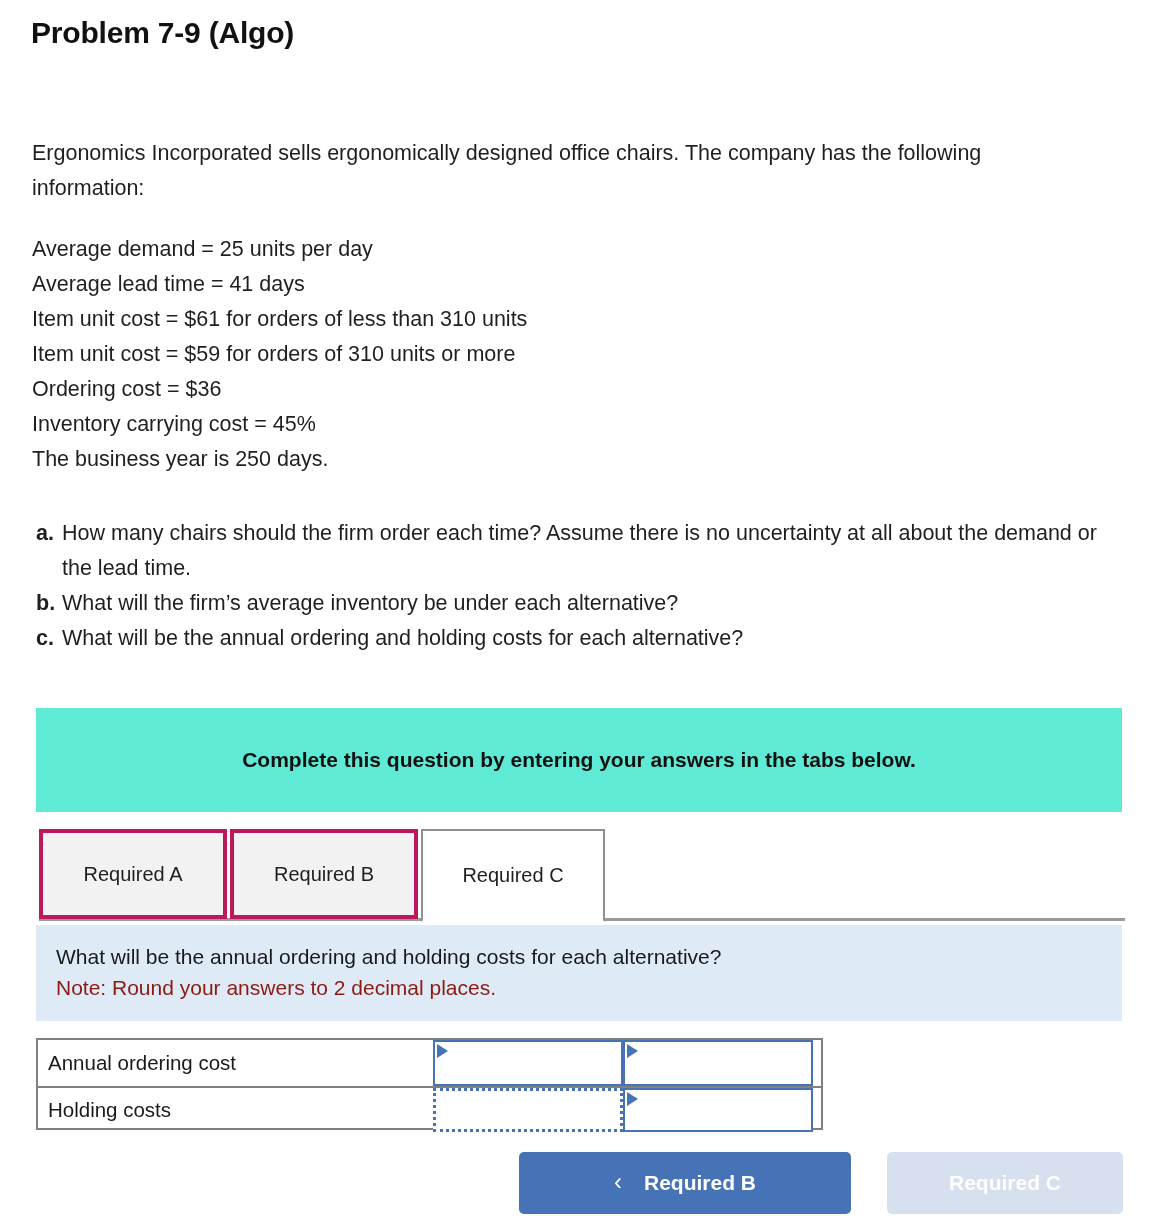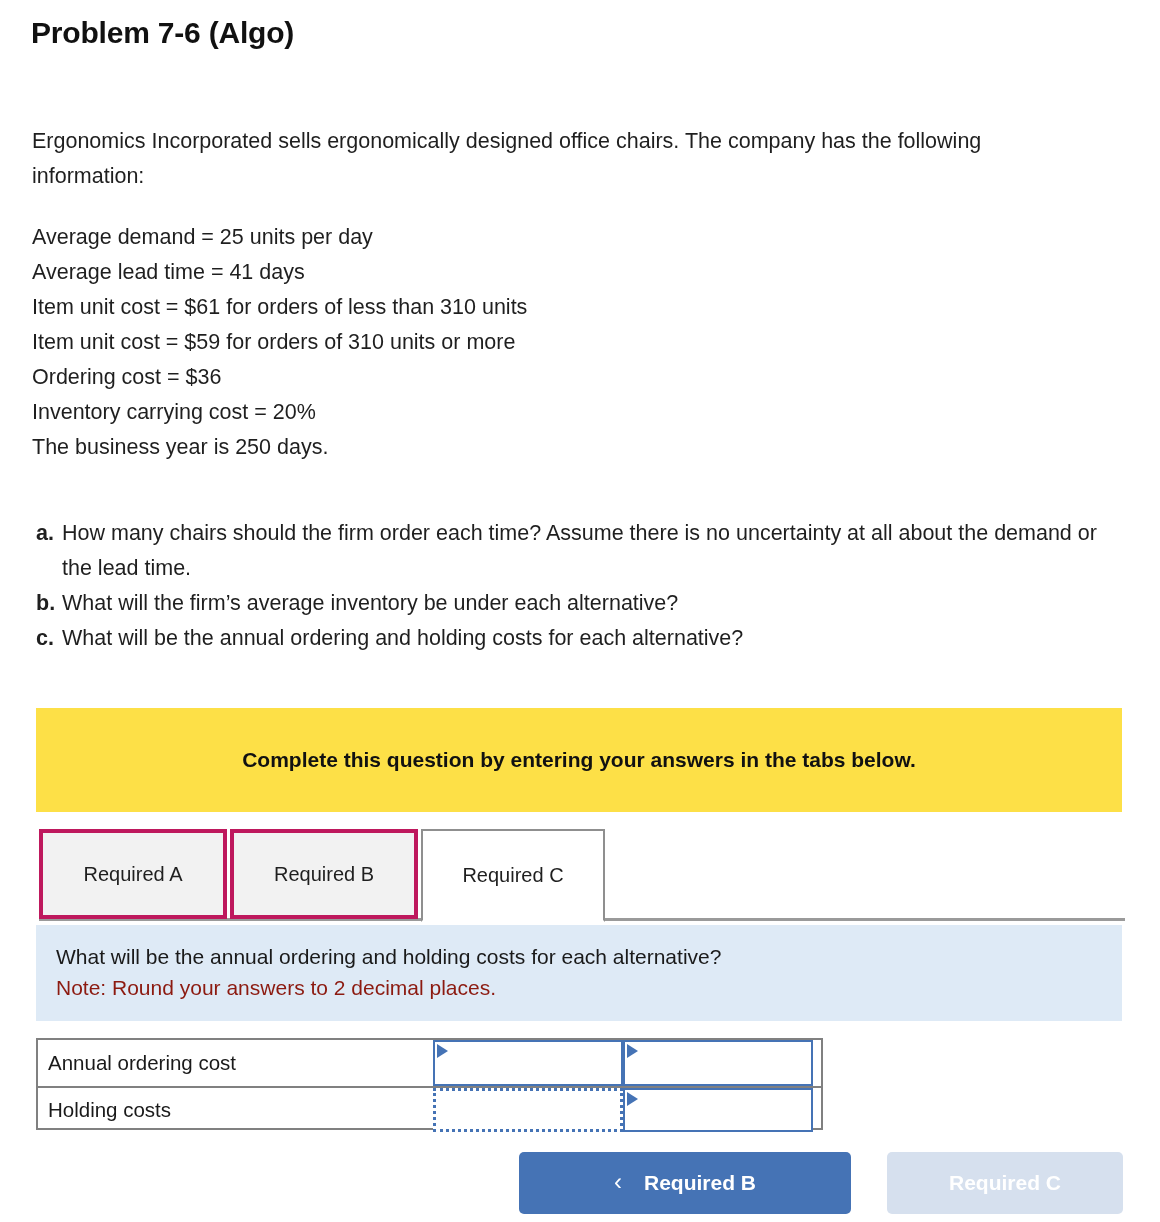--- a/index.html
+++ b/index.html
@@ -35,21 +35,21 @@
     position: absolute;
     left: 32px;
     top: 120px;
     width: 1060px;
     font-size: 21.5px;
     line-height: 35px;
     color: #1f1f1f;
   }
   .intro-para {
     width: 1020px;
-    margin: 4px 0 26px 0;
+    margin: 16px 0 26px 0;
   }
   .facts {
     margin: 0;
   }
   .facts div { white-space: nowrap; }
 
   
   .req-list {
     position: absolute;
     left: 36px;
@@ -71,21 +71,21 @@
   }
   .req-text { flex: 1 1 auto; }
 
   
   .gray-banner {
     position: absolute;
     left: 36px;
     top: 708px;
     width: 1086px;
     height: 104px;
-    background: #fde047;
+    background: #5eead4;
     display: flex;
     align-items: center;
     justify-content: center;
   }
   .gray-banner-text {
     font-size: 21px;
     font-weight: bold;
     color: #111111;
     text-align: center;
   }
@@ -264,31 +264,31 @@
     font-weight: bold;
     cursor: default;
     display: flex;
     align-items: center;
     justify-content: center;
   }
 </style>
 </head>
 <body>
 
-<div class="page-title">Problem 7-6 (Algo)</div>
+<div class="page-title">Problem 7-9 (Algo)</div>
 
 <div class="problem-body">
   <p class="intro-para">Ergonomics Incorporated sells ergonomically designed office chairs. The company has the following information:</p>
   <div class="facts">
     <div>Average demand = 25 units per day</div>
     <div>Average lead time = 41 days</div>
     <div>Item unit cost = $61 for orders of less than 310 units</div>
     <div>Item unit cost = $59 for orders of 310 units or more</div>
     <div>Ordering cost = $36</div>
-    <div>Inventory carrying cost = 20%</div>
+    <div>Inventory carrying cost = 45%</div>
     <div>The business year is 250 days.</div>
   </div>
 </div>
 
 <div class="req-list">
   <div class="req-row">
     <span class="req-letter">a.</span>
     <span class="req-text">How many chairs should the firm order each time? Assume there is no uncertainty at all about the demand or the lead time.</span>
   </div>
   <div class="req-row">

